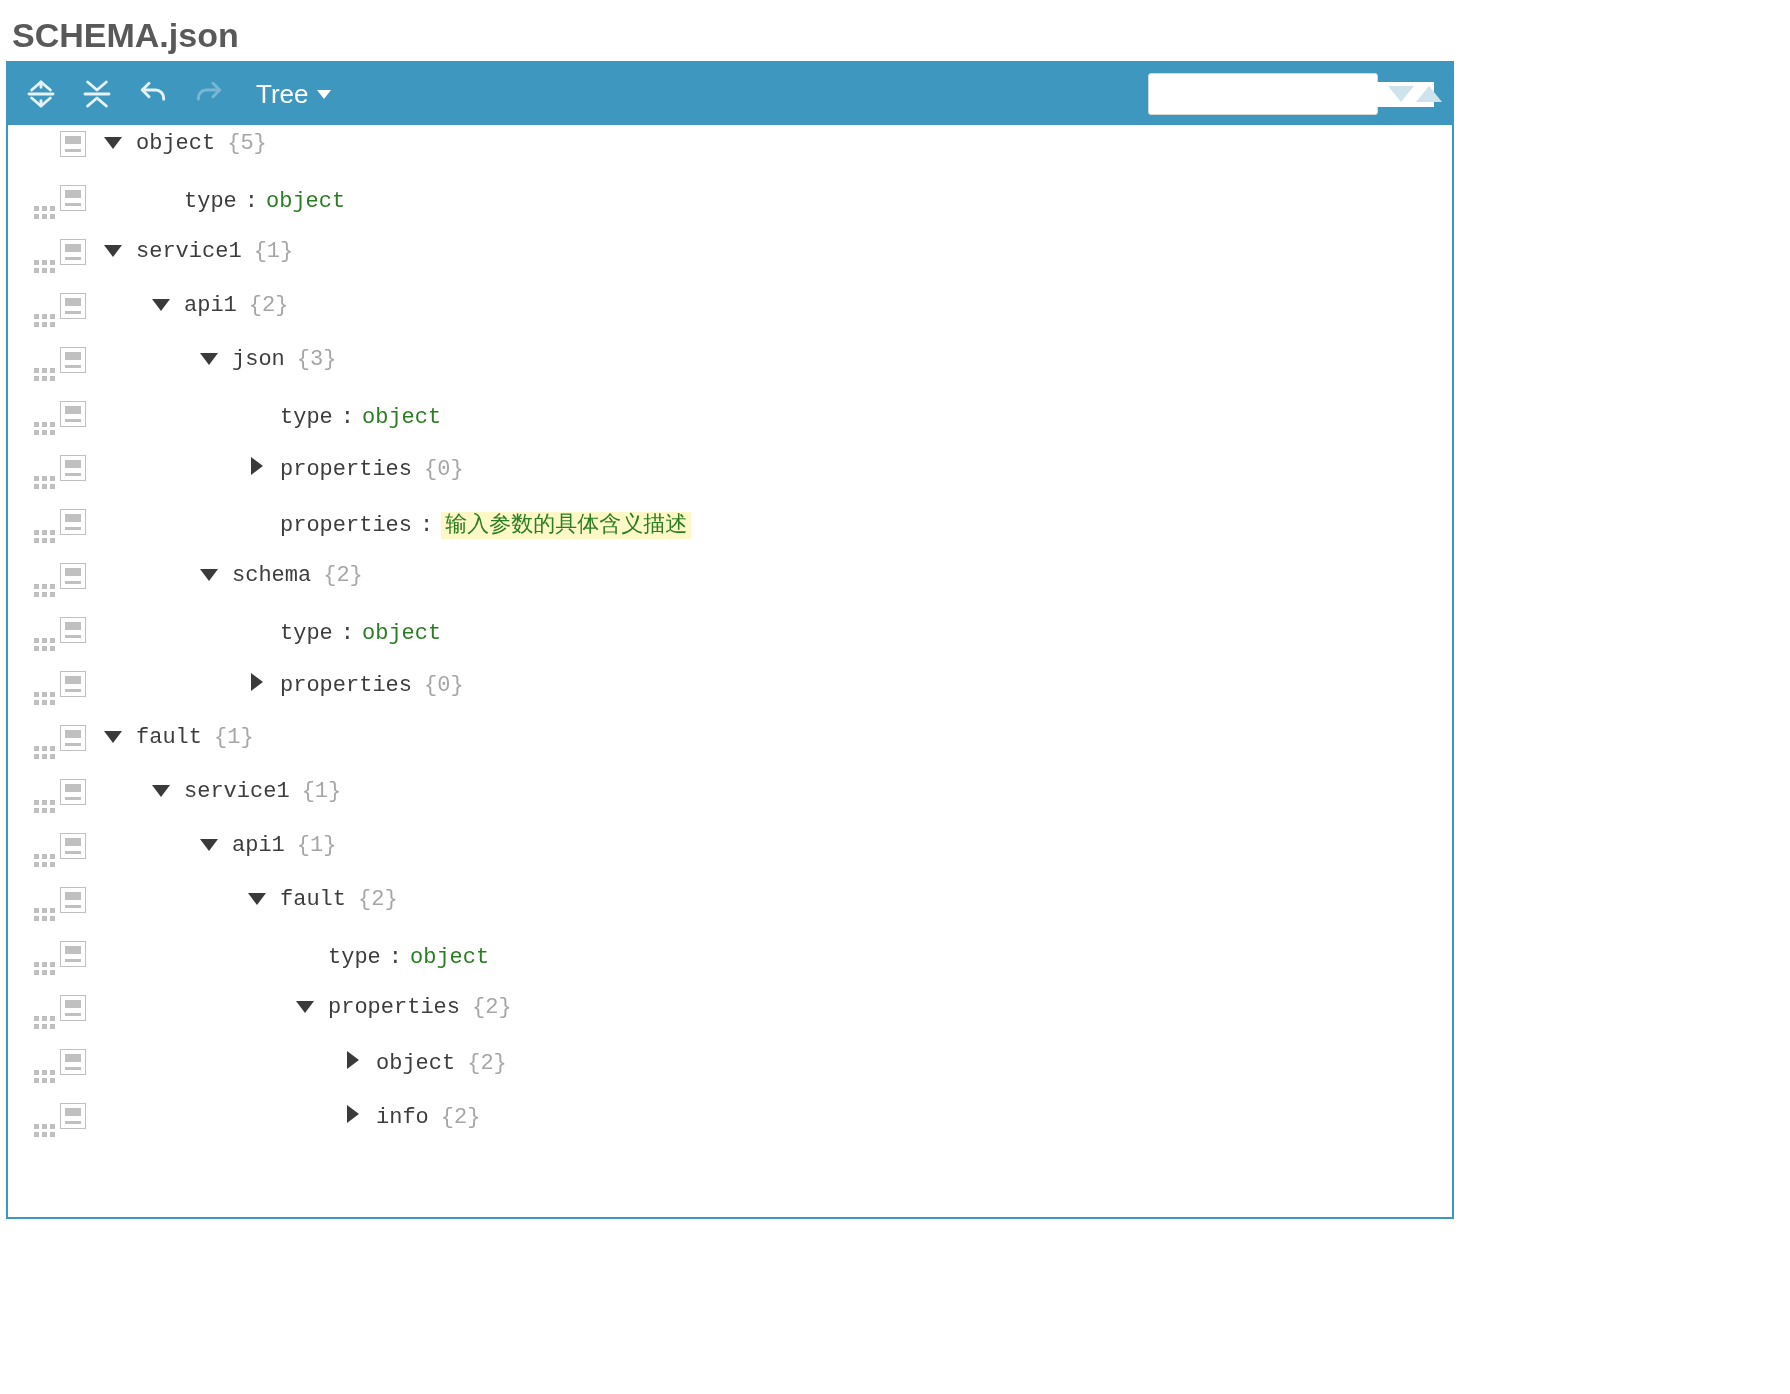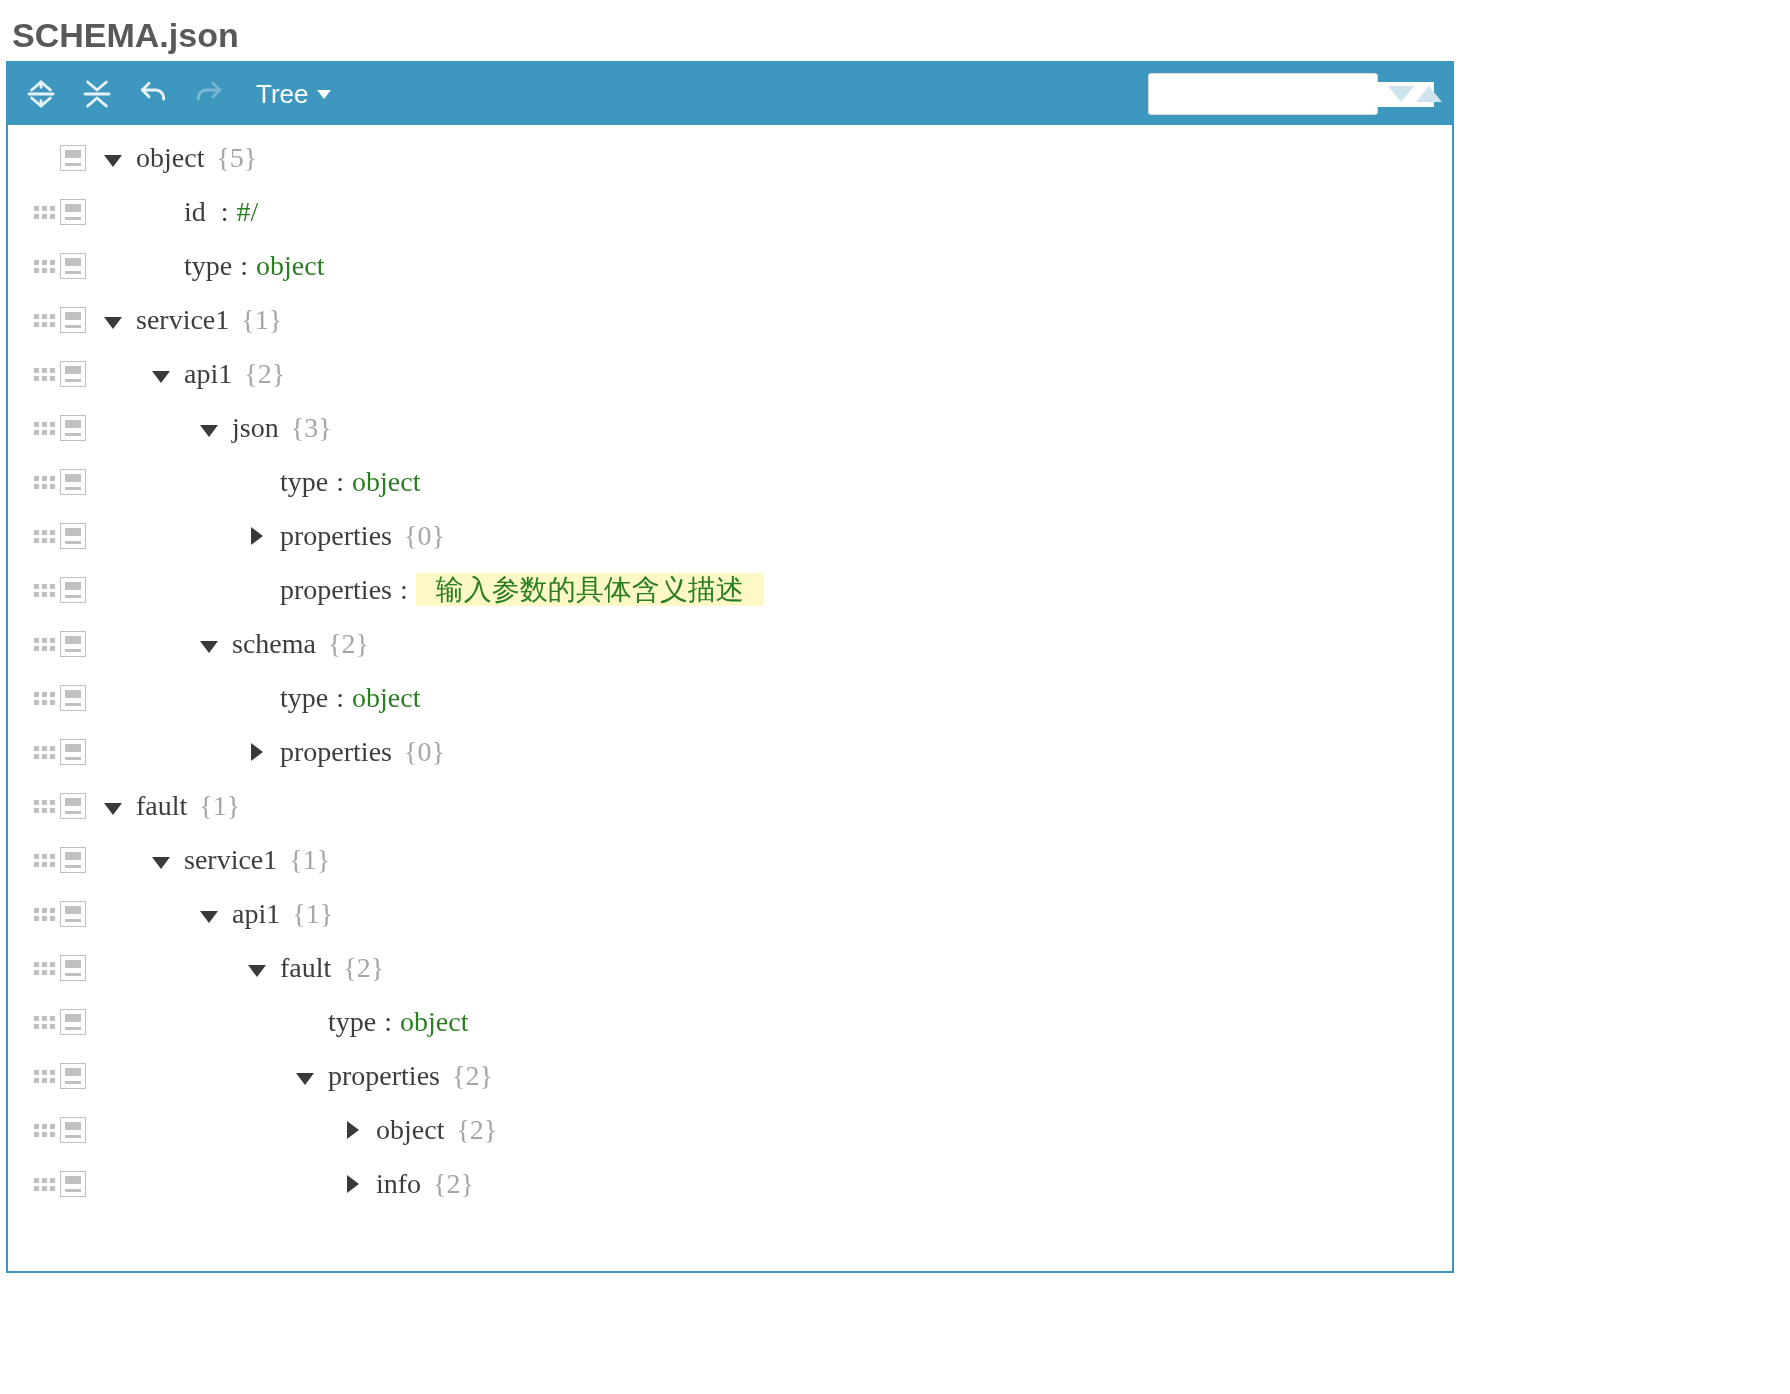--- a/index.html
+++ b/index.html
@@ -32,38 +32,38 @@
   .search-wrap{display:flex;align-items:center;gap:10px;}
   .search{height:42px;width:230px;border:1px solid #d9d9d9;border-radius:3px;background:#fff;display:flex;align-items:center;padding:0 8px;gap:8px;}
   .search svg{width:22px;height:22px;stroke:#b9b9b9;fill:none;stroke-width:2.5;}
   .search input{border:none;outline:none;flex:1;font-size:20px;color:#444;}
   .nav-arrows{display:flex;gap:2px;}
   .nav-arrows .arr{width:0;height:0;cursor:pointer;}
   .nav-arrows .down{border-left:13px solid transparent;border-right:13px solid transparent;border-top:16px solid #cfe3ed;}
   .nav-arrows .up{border-left:13px solid transparent;border-right:13px solid transparent;border-bottom:16px solid #cfe3ed;}
   
   .tree-body{padding:6px 0 60px 0;background:#fff;}
-  .row{display:flex;align-items:center;height:54px;padding-left:24px;font-family:Liberation Serif, serif;font-size:28px;color:var(--txt);}
+  .row{display:flex;height:54px;padding-left:24px;font-family:Liberation Mono, monospace;font-size:22px;color:var(--txt);}
   .grip{width:24px;display:flex;flex-wrap:wrap;gap:3px 3px;align-content:center;justify-content:center;margin-right:4px;cursor:grab;}
   .grip span{width:5px;height:5px;background:var(--grip);}
   .grip.hidden{visibility:hidden;}
   .menu-btn{width:26px;height:26px;border:1px solid var(--menu);margin-right:16px;position:relative;cursor:pointer;}
   .menu-btn::before{content:"";position:absolute;left:4px;right:4px;top:4px;height:8px;background:var(--menu);} 
   .menu-btn::after{content:"";position:absolute;left:4px;right:4px;bottom:4px;height:4px;border-top:3px solid var(--menu);border-bottom:3px solid var(--menu);height:8px;background:transparent;} 
   .indent{display:inline-block;width:48px;}
   .exp{width:22px;height:22px;margin-right:12px;display:inline-flex;align-items:center;justify-content:center;cursor:pointer;color:#3a3a3a;}
   .exp.placeholder{visibility:hidden;}
   .tri-down{width:0;height:0;border-left:9px solid transparent;border-right:9px solid transparent;border-top:12px solid currentColor;}
   .tri-right{width:0;height:0;border-top:9px solid transparent;border-bottom:9px solid transparent;border-left:12px solid currentColor;}
   .key{color:var(--key);}
   .sep{color:var(--key);padding:0 8px;}
   .val{color:var(--val);}
   .val a{color:var(--link);text-decoration:underline;}
   .count{color:var(--count);padding-left:12px;}
-  .hl{background:var(--highlight);padding:1px 20px;margin-top:29px;}
+  .hl{background:var(--highlight);padding:1px 4px;margin-top:29px;}
 </style>
 </head>
 <body>
 
 <div class="wrap">
   <h1 class="title">SCHEMA.json</h1>
   <div class="panel">
     <div class="toolbar">
       <div class="tb-btn">
         <svg viewBox="0 0 24 24">
@@ -127,32 +127,20 @@
         <div class="row">
           <div class="grip">
             <span></span>
             <span></span>
             <span></span>
             <span></span>
             <span></span>
             <span></span>
           </div>
           <div class="menu-btn"></div>
-          <span><span class="indent"></span><span class="exp placeholder"></span><span class="key">id  </span><span class="sep">:</span><span class="val">#/</span></span>
-        </div>
-        <div class="row">
-          <div class="grip">
-            <span></span>
-            <span></span>
-            <span></span>
-            <span></span>
-            <span></span>
-            <span></span>
-          </div>
-          <div class="menu-btn"></div>
           <span><span class="indent"></span><span class="exp placeholder"></span><span class="key">type</span><span class="sep">:</span><span class="val">object</span></span>
         </div>
         <div class="row">
           <div class="grip">
             <span></span>
             <span></span>
             <span></span>
             <span></span>
             <span></span>
             <span></span>

